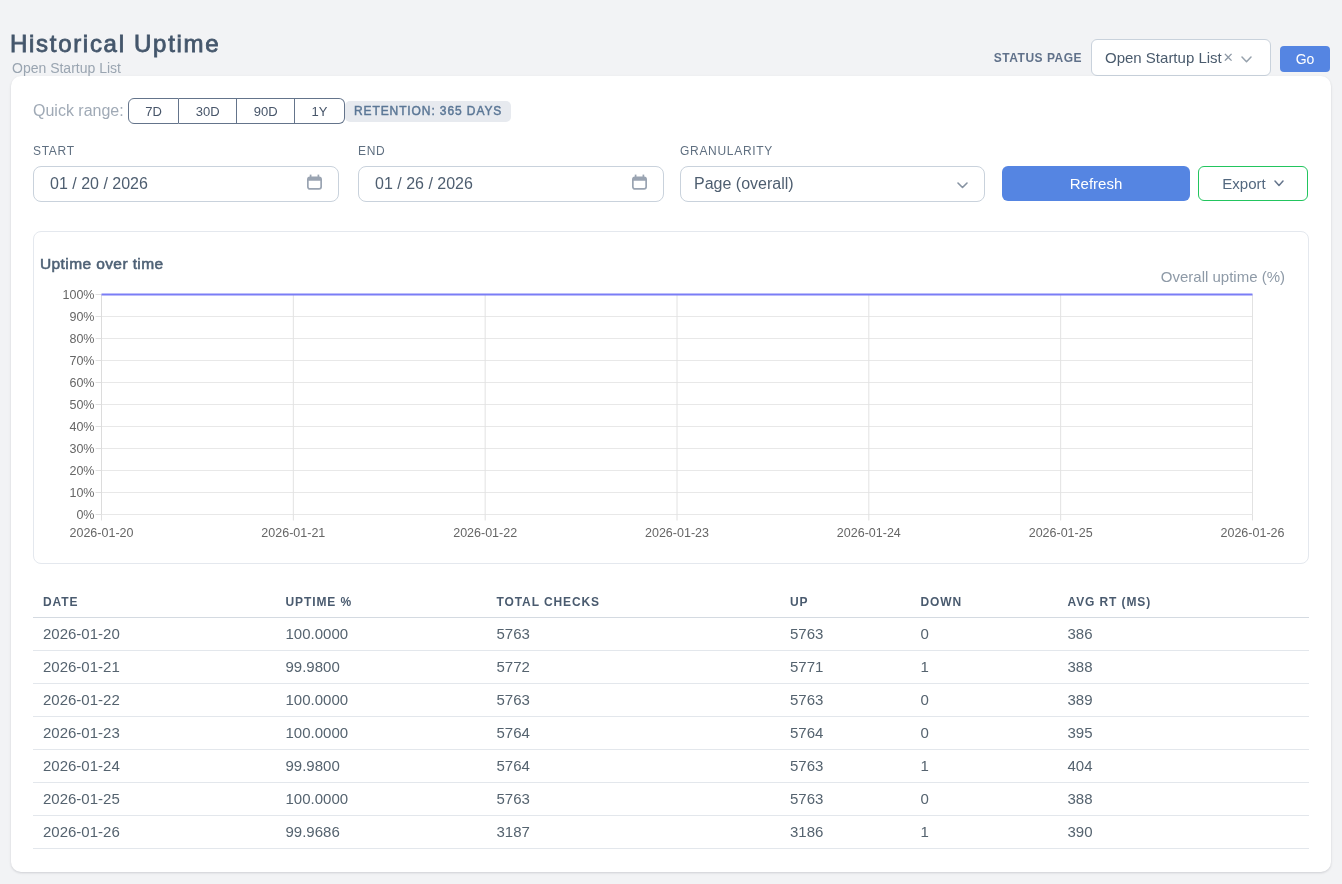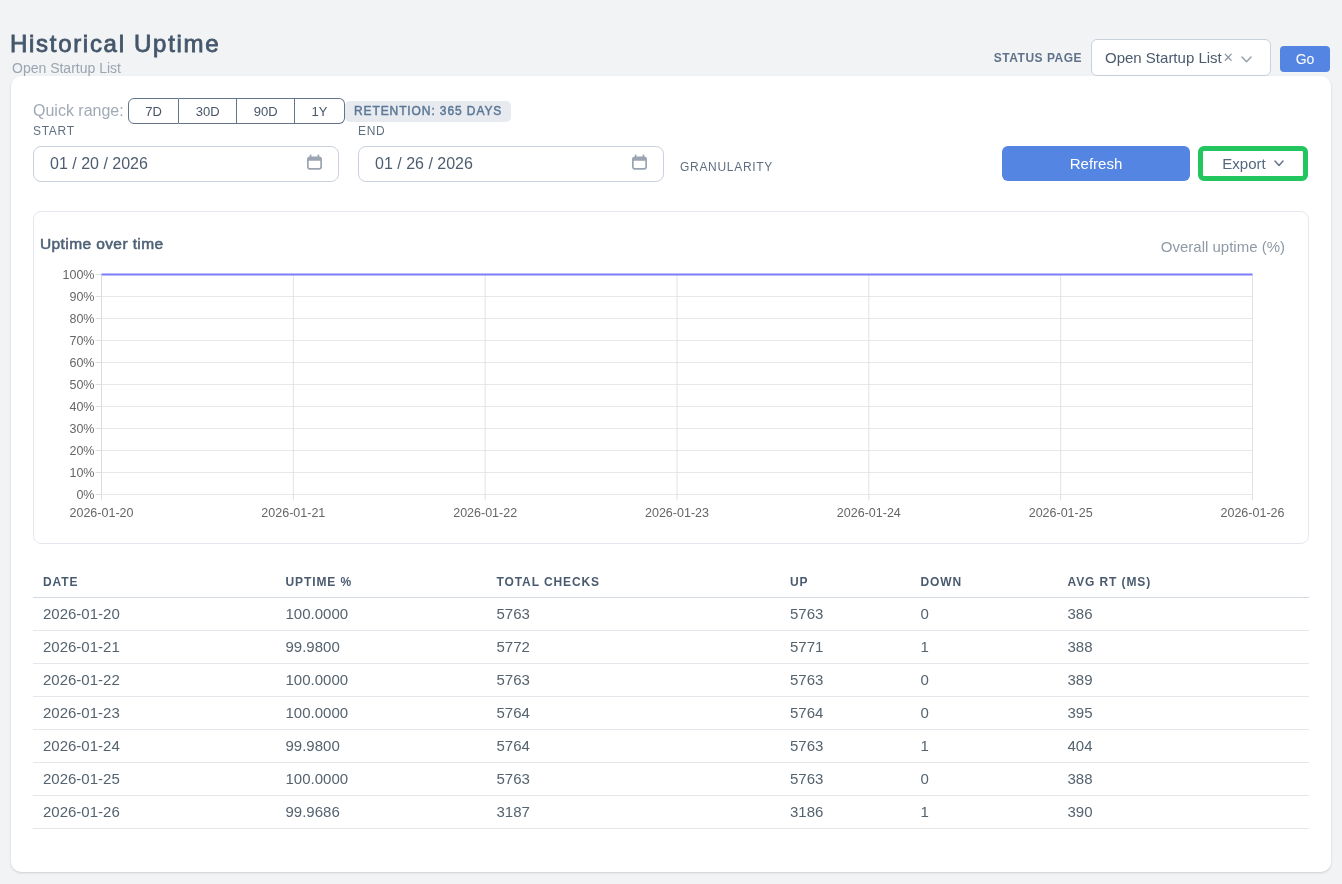--- a/index.html
+++ b/index.html
@@ -47,50 +47,50 @@
     font-size: 13px; height: 26px; padding: 0 16.5px; font-family: "Liberation Sans", sans-serif;
   }
   .qr-group button:first-child { border-left-width: 1px; border-radius: 6px 0 0 6px; }
   .qr-group button:last-child { border-radius: 0 6px 6px 0; }
   .badge {
     background: #e7eaef; color: #5b7796; border-radius: 5px; height: 21px; margin-right: 8px;
     display: flex; align-items: center; padding: 0 9px;
     font-size: 12px; font-weight: 400; -webkit-text-stroke: 0.45px #5b7796; letter-spacing: 0.9px;
   }
   
-  .row2 { display: flex; align-items: flex-end; }
+  .row2 { display: flex; margin-top: 20px; align-items: flex-end; }
   .field { width: 306px; margin-right: 19px; }
   .field.f2 { margin-right: 16px; }
   .field.f3 { width: 305px; margin-right: 17px; }
   .f-label { font-size: 12px; font-weight: 400; color: #5f6f80; letter-spacing: 0.7px; margin-bottom: 8px; }
   .f-input {
     height: 36px; border: 1px solid #c9d2dc; border-radius: 8px; background: #fff;
     display: flex; align-items: center; padding: 0 16px; color: #4e5e70; font-size: 16px;
   }
   .f-input .cal { position: relative; top: -2px; }
   .f-input .grow { flex: 1; }
   .sel-chev { margin-right: 0; position: relative; top: 1.5px; }
   .refresh-btn {
     width: 188px; height: 35px; background: #5585e2; border: none; border-radius: 6px;
     color: #ffffff; font-size: 15px; margin-bottom: 1px;
     font-family: "Liberation Sans", sans-serif;
   }
   .export-btn {
-    width: 110px; height: 35px; background: #fff; border: 5px solid #22c55e; border-radius: 6px;
+    width: 110px; height: 35px; background: #fff; border: 1px solid #22c55e; border-radius: 6px;
     color: #53687f; font-size: 15px; margin-left: 8px; margin-bottom: 1px;
     display: flex; align-items: center; justify-content: center; gap: 8px;
     font-family: "Liberation Sans", sans-serif;
   }
   
   .chart-card {
     margin-top: 29px; border: 1px solid #e4e8ee; border-radius: 8px; height: 333px;
     position: relative;
   }
   .cc-title { position: absolute; left: 6px; top: 22.5px; font-size: 15.5px; font-weight: 400; -webkit-text-stroke: 0.55px #4e6175; color: #4e6175; letter-spacing: 0.4px; }
-  .cc-legend { position: absolute; right: 23px; top: 26px; font-size: 15px; color: #8e9aa7; }
+  .cc-legend { position: absolute; right: 23px; top: 36px; font-size: 15px; color: #8e9aa7; }
   
   table { border-collapse: collapse; table-layout: fixed; width: 1276px; margin-top: 24px; }
   th { font-size: 12px; font-weight: 700; color: #4a5b6f; letter-spacing: 0.9px; text-align: left; padding: 0 0 0 10px; height: 29px; border-bottom: 1px solid #d4dae1; }
   td { font-size: 15px; color: #55636f; padding: 0 0 0 10px; height: 33px; border-bottom: 1px solid #e3e7ec; }
 </style>
 </head>
 <body>
   <div class="topbar">
     <div>
       <div class="t-title">Historical Uptime</div>
@@ -143,20 +143,26 @@
           <svg class="cal" width="15" height="16" viewBox="0 0 15 16">
             <line x1="3.6" y1="0.6" x2="3.6" y2="4" stroke="#9aa4b2" stroke-width="1.7"></line>
             <line x1="11.4" y1="0.6" x2="11.4" y2="4" stroke="#9aa4b2" stroke-width="1.7"></line>
             <rect x="0.85" y="3.3" width="13.3" height="11.6" rx="2.1" fill="none" stroke="#9aa4b2" stroke-width="1.7"></rect>
             <path d="M2.9 3.3 h9.2 a2.1 2.1 0 0 1 2.1 2.1 v1.4 h-13.3 v-1.4 a2.1 2.1 0 0 1 2.1 -2.1 z" fill="#9aa4b2"></path>
           </svg>
         </div>
       </div>
       <div class="field f3">
         <div class="f-label">GRANULARITY</div>
+        <div class="f-input" style="padding-left:13px;">
+          <span class="grow">Page (overall)</span>
+          <svg class="sel-chev" width="11" height="7" viewBox="0 0 11 7">
+            <path d="M1 1 L5.5 5.5 L10 1" fill="none" stroke="#8793a2" stroke-width="1.6" stroke-linecap="round" stroke-linejoin="round"></path>
+          </svg>
+        </div>
       </div>
       <button class="refresh-btn">Refresh</button>
       <button class="export-btn">Export
         <svg width="10" height="7" viewBox="0 0 10 7">
           <path d="M1 1 L5 5.4 L9 1" fill="none" stroke="#64748b" stroke-width="1.5" stroke-linecap="round" stroke-linejoin="round"></path>
         </svg>
       </button>
     </div>
 
     <div class="chart-card">

